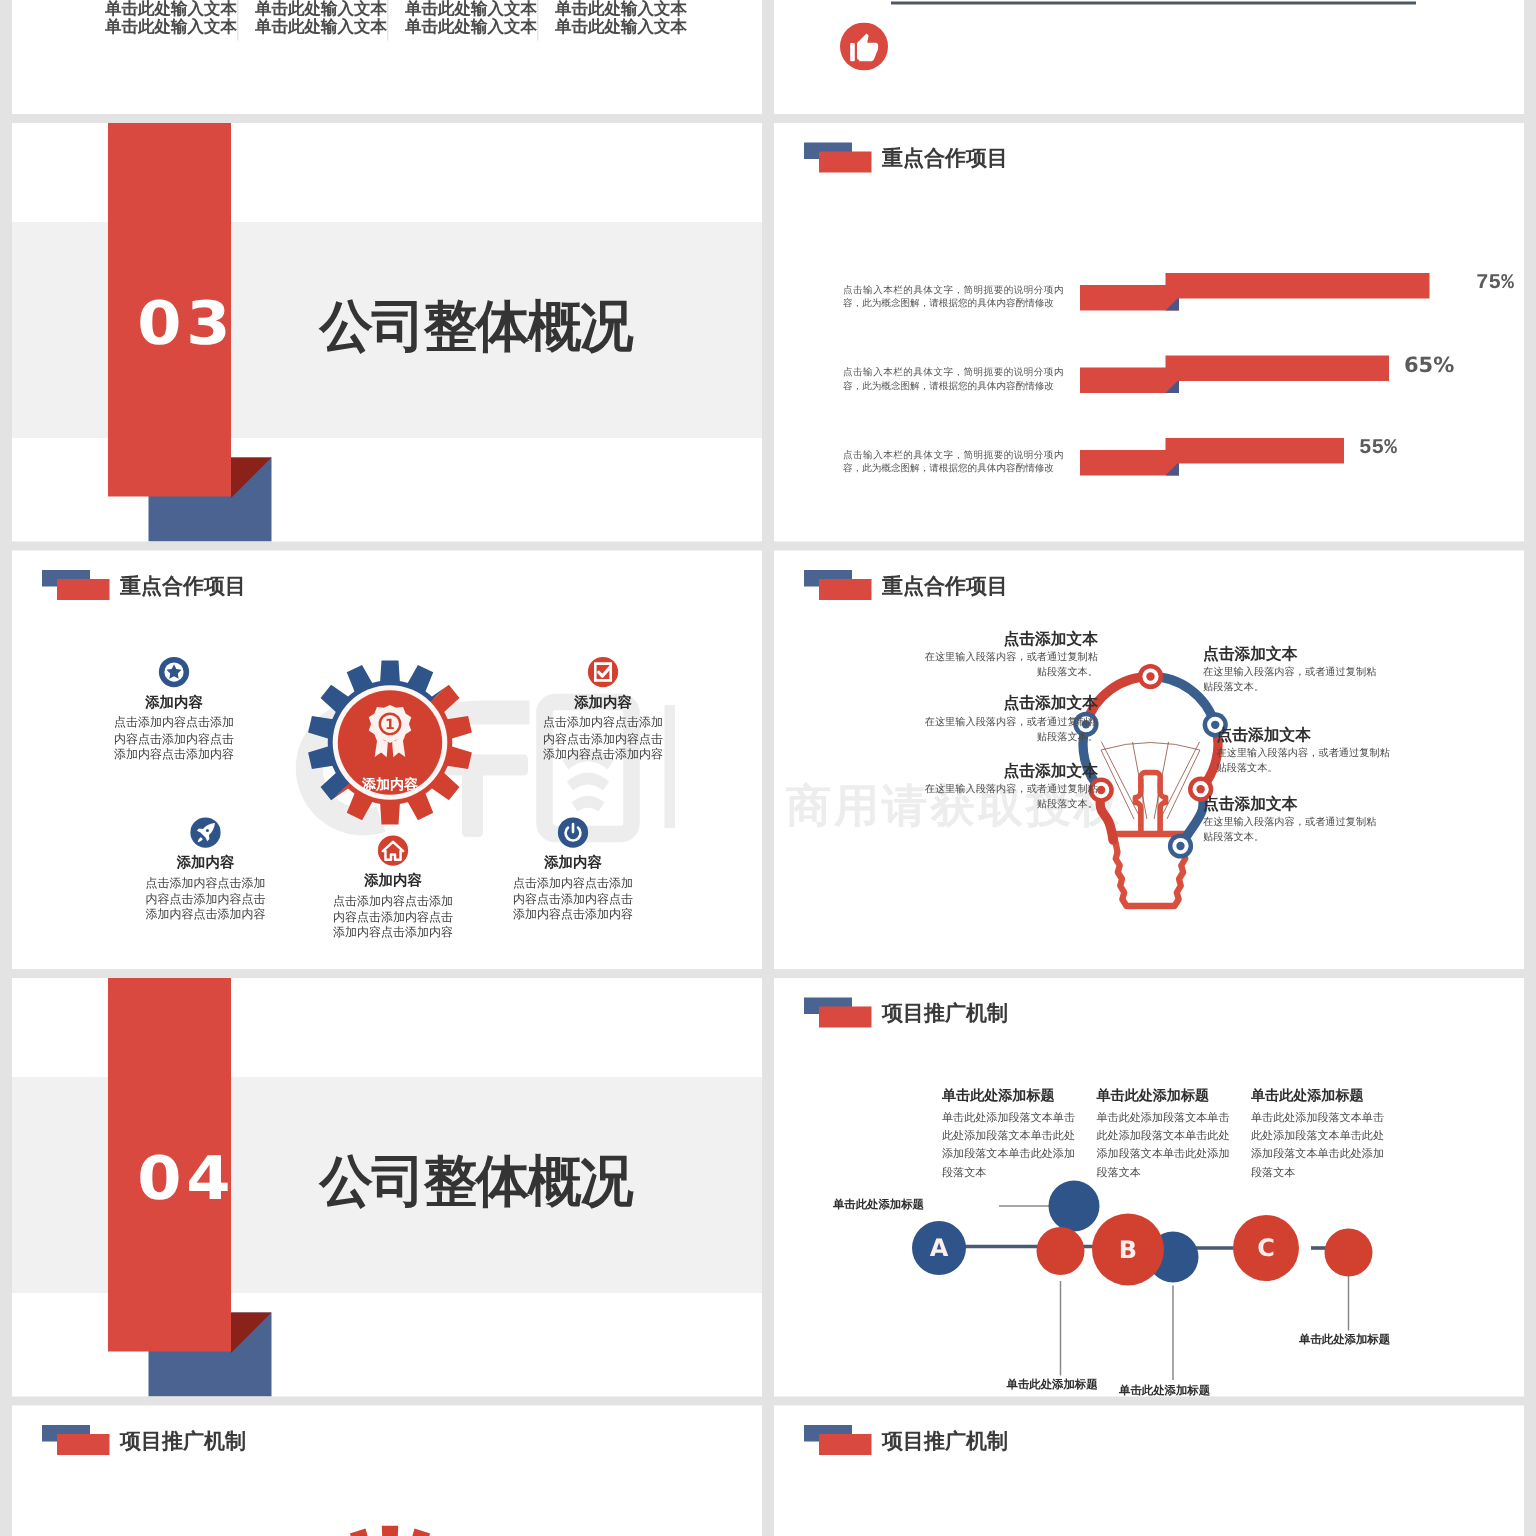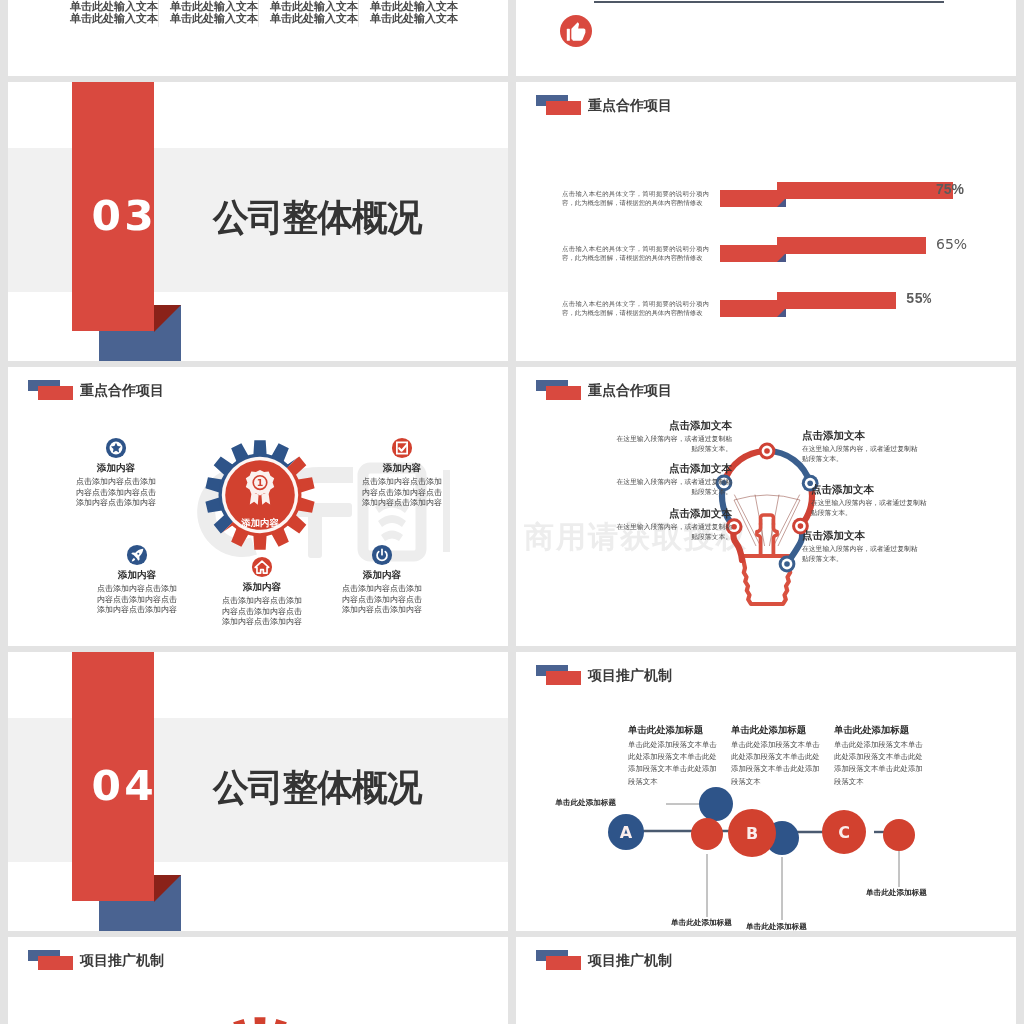--- a/index.html
+++ b/index.html
@@ -79,26 +79,26 @@
           <span class="bb"></span>
           <span class="br"></span>
         </span>
         <span class="t">重点合作项目</span>
       </div>
 
   <div style="position:absolute;left:46px;top:107px;width:147px;font-size:6.4px;line-height:9.4px;color:#545454;text-align:justify;">点击输入本栏的具体文字，简明扼要的说明分项内容，此为概念图解，请根据您的具体内容酌情修改</div>
   <div style="position:absolute;left:204px;top:108px;width:66px;height:17px;background:#d9493f;"></div>
   <div style="position:absolute;left:261px;top:116px;width:0;height:0;border-bottom:9px solid #4a5788;border-left:9px solid transparent;"></div>
   <div style="position:absolute;left:261px;top:100px;width:176px;height:17px;background:#d9493f;"></div>
-  <div style="position:absolute;left:420px;top:99px;font-size:14px;font-weight:bold;color:#5b5b5b;font-family:Liberation Sans, sans-serif;">75%</div>
+  <div style="position:absolute;left:468px;top:99px;font-size:14px;font-weight:bold;color:#5b5b5b;font-family:Liberation Mono, monospace;">75%</div>
   <div style="position:absolute;left:46px;top:162px;width:147px;font-size:6.4px;line-height:9.4px;color:#545454;text-align:justify;">点击输入本栏的具体文字，简明扼要的说明分项内容，此为概念图解，请根据您的具体内容酌情修改</div>
   <div style="position:absolute;left:204px;top:163px;width:66px;height:17px;background:#d9493f;"></div>
   <div style="position:absolute;left:261px;top:171px;width:0;height:0;border-bottom:9px solid #4a5788;border-left:9px solid transparent;"></div>
   <div style="position:absolute;left:261px;top:155px;width:149px;height:17px;background:#d9493f;"></div>
-  <div style="position:absolute;left:420px;top:154px;font-size:14px;font-weight:normal;color:#5b5b5b;font-family:'DejaVu Sans',sans-serif;">65%</div>
+  <div style="position:absolute;left:420px;top:154px;font-size:14px;font-weight:bold;color:#5b5b5b;font-family:'DejaVu Sans',sans-serif;">65%</div>
   <div style="position:absolute;left:46px;top:217px;width:147px;font-size:6.4px;line-height:9.4px;color:#545454;text-align:justify;">点击输入本栏的具体文字，简明扼要的说明分项内容，此为概念图解，请根据您的具体内容酌情修改</div>
   <div style="position:absolute;left:204px;top:218px;width:66px;height:17px;background:#d9493f;"></div>
   <div style="position:absolute;left:261px;top:226px;width:0;height:0;border-bottom:9px solid #4a5788;border-left:9px solid transparent;"></div>
   <div style="position:absolute;left:261px;top:210px;width:119px;height:17px;background:#d9493f;"></div>
   <div style="position:absolute;left:390px;top:209px;font-size:14px;font-weight:bold;color:#5b5b5b;font-family:Liberation Mono, monospace;">55%</div>
 </div>
 <div class="slide c1 r2">
   <div class="sh">
         <span class="badge">
           <span class="bb"></span>

